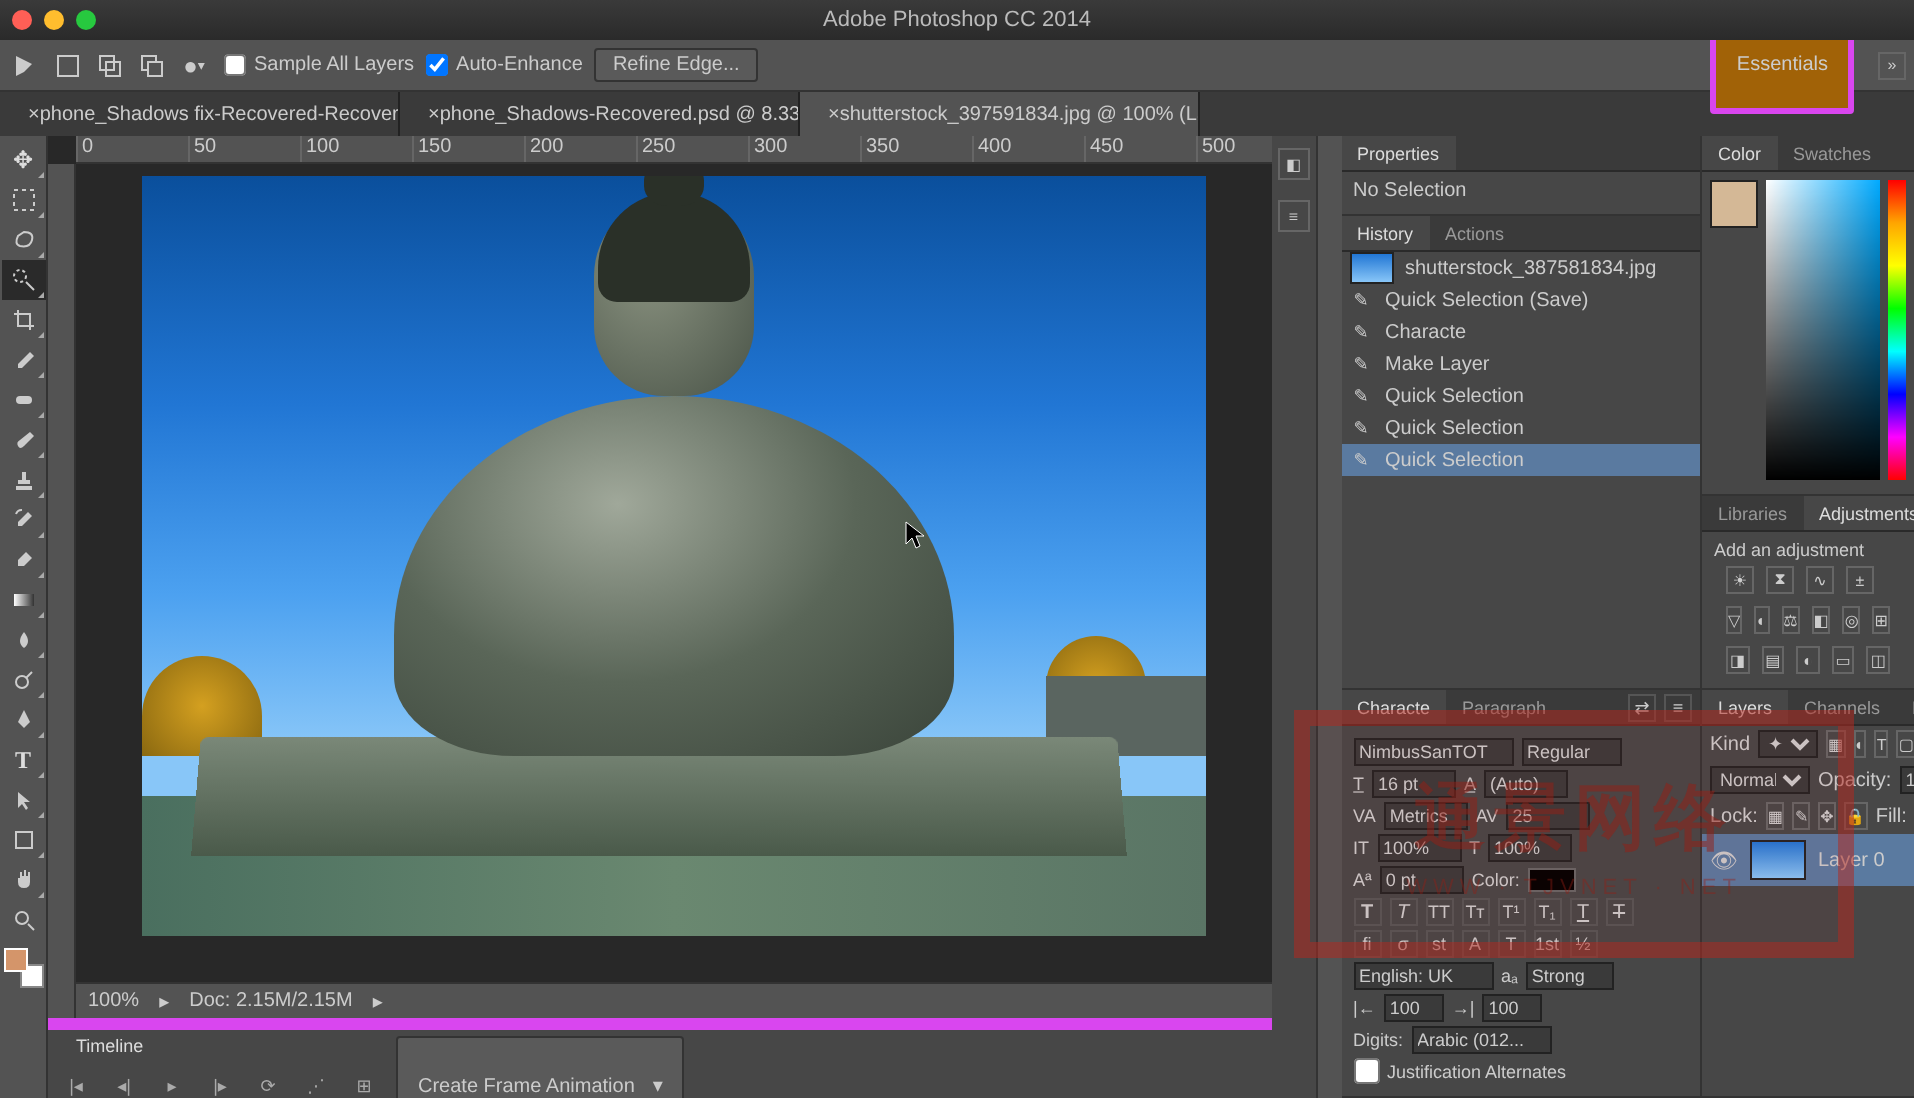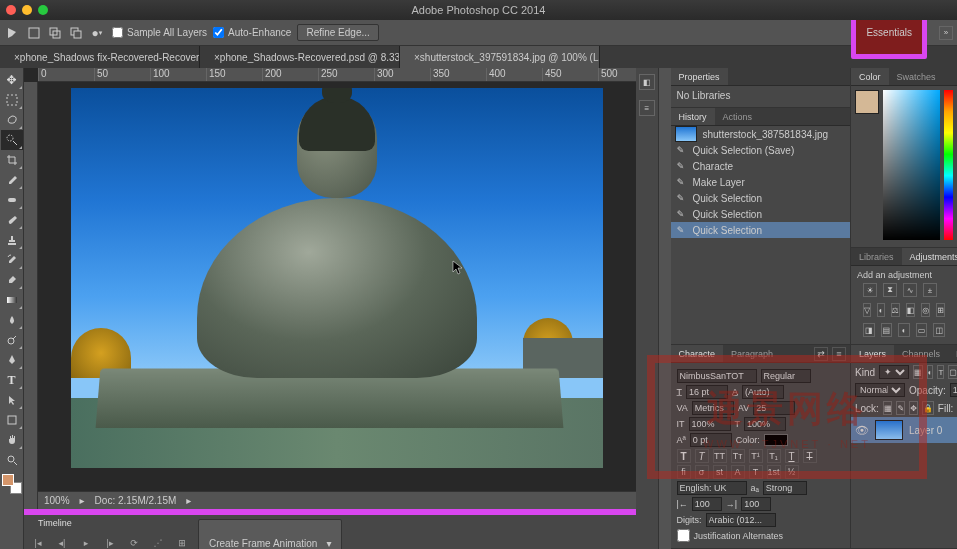--- a/index.html
+++ b/index.html
@@ -8,21 +8,21 @@
 .traffic { display:flex; gap:6px; }
 .tl { width:10px; height:10px; border-radius:50%; }
 .tl.r{background:#ff5f56;} .tl.y{background:#ffbd2e;} .tl.g{background:#27c93f;}
 .title-text { position:absolute; left:50%; transform:translateX(-50%); font-size:11px; color:#bbb; }
 .opt-bar { height:26px; background:#535353; border-bottom:1px solid #333; display:flex; align-items:center; padding:0 4px; gap:6px; }
 .opt-left { display:flex; align-items:center; gap:3px; }
 .mini-btn { width:18px; height:18px; display:flex; align-items:center; justify-content:center; font-size:12px; color:#ccc; }
 .chk { display:flex; align-items:center; gap:4px; font-size:10px; }
 .chk input { width:11px; height:11px; }
 .refine-btn { background:#5a5a5a; border:1px solid #333; padding:2px 8px; border-radius:2px; font-size:10px; }
-.essentials { margin-left:auto; background:#7f1d1d; border:5px solid #d946ef; padding:16px 10px; border-radius:2px; font-size:10px; }
+.essentials { margin-left:auto; background:#a16207; border:3px solid #d946ef; padding:16px 10px; border-radius:2px; font-size:10px; }
 .expand-icn { width:14px; height:14px; margin-left:6px; border:1px solid #666; display:flex; align-items:center; justify-content:center; font-size:8px; }
 .tab-bar { height:22px; background:#3a3a3a; display:flex; align-items:stretch; }
 .tab { padding:0 8px; display:flex; align-items:center; border-right:1px solid #222; font-size:9px; color:#aaa; max-width:200px; overflow:hidden; white-space:nowrap; }
 .tab.active { background:#535353; color:#eee; }
 .tab .x { margin-left:6px; font-size:10px; }
 .main { display:flex; height:481px; }
 .tools { width:24px; background:#535353; border-right:1px solid #333; display:flex; flex-direction:column; align-items:center; padding-top:2px; gap:0; position:relative; }
 .tool { width:22px; height:20px; display:flex; align-items:center; justify-content:center; color:#ddd; font-size:12px; position:relative; }
 .tool.sel { background:#2a2a2a; }
 .tool .tri { position:absolute; bottom:1px; right:1px; width:0; height:0; border-left:3px solid transparent; border-bottom:3px solid #aaa; }
@@ -352,21 +352,21 @@
     <div class="vtabs">
       <div class="vtab">◧</div>
       <div class="vtab">≡</div>
     </div>
     <div class="mid-col">
 
       <div class="panel" style="height:40px">
         <div class="panel-tabs">
             <div class="ptab act">Properties</div>
           </div>
-        <div class="panel-body"><span>No Libraries</span></div>
+        <div class="panel-body"><span>No Selection</span></div>
       </div>
 
       <div class="panel" style="flex:1">
         <div class="panel-tabs">
           <div class="ptab act">History</div>
           <div class="ptab">Actions</div>
         </div>
         <div class="hist-list">
           <div class="hist-item">
             <div class="hist-thumb"></div>

